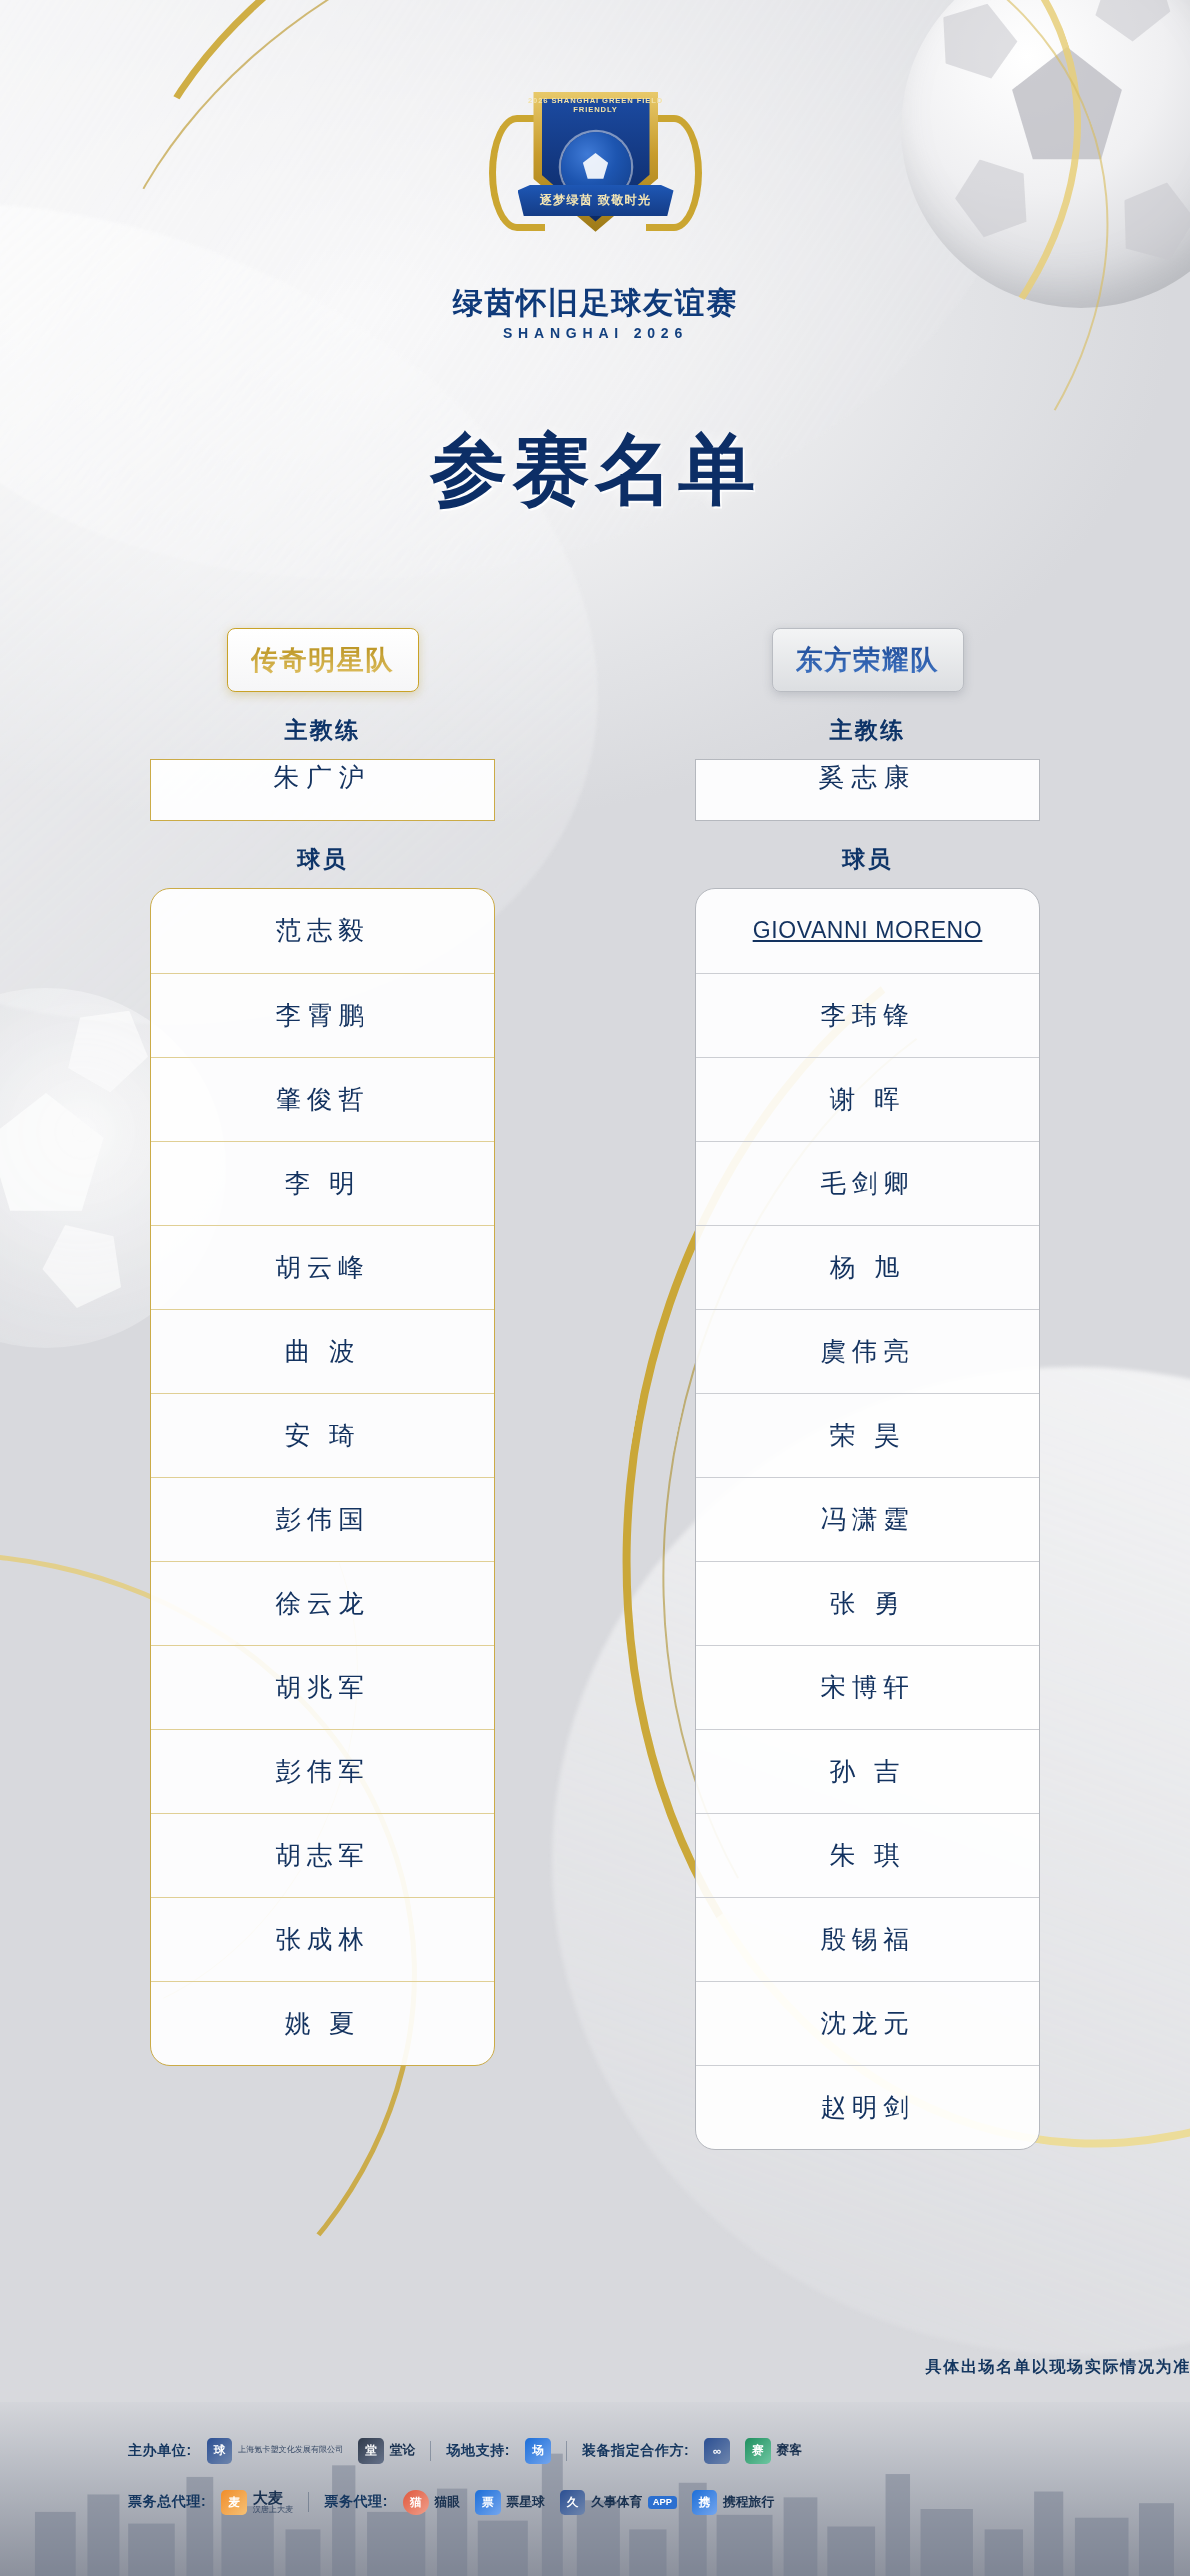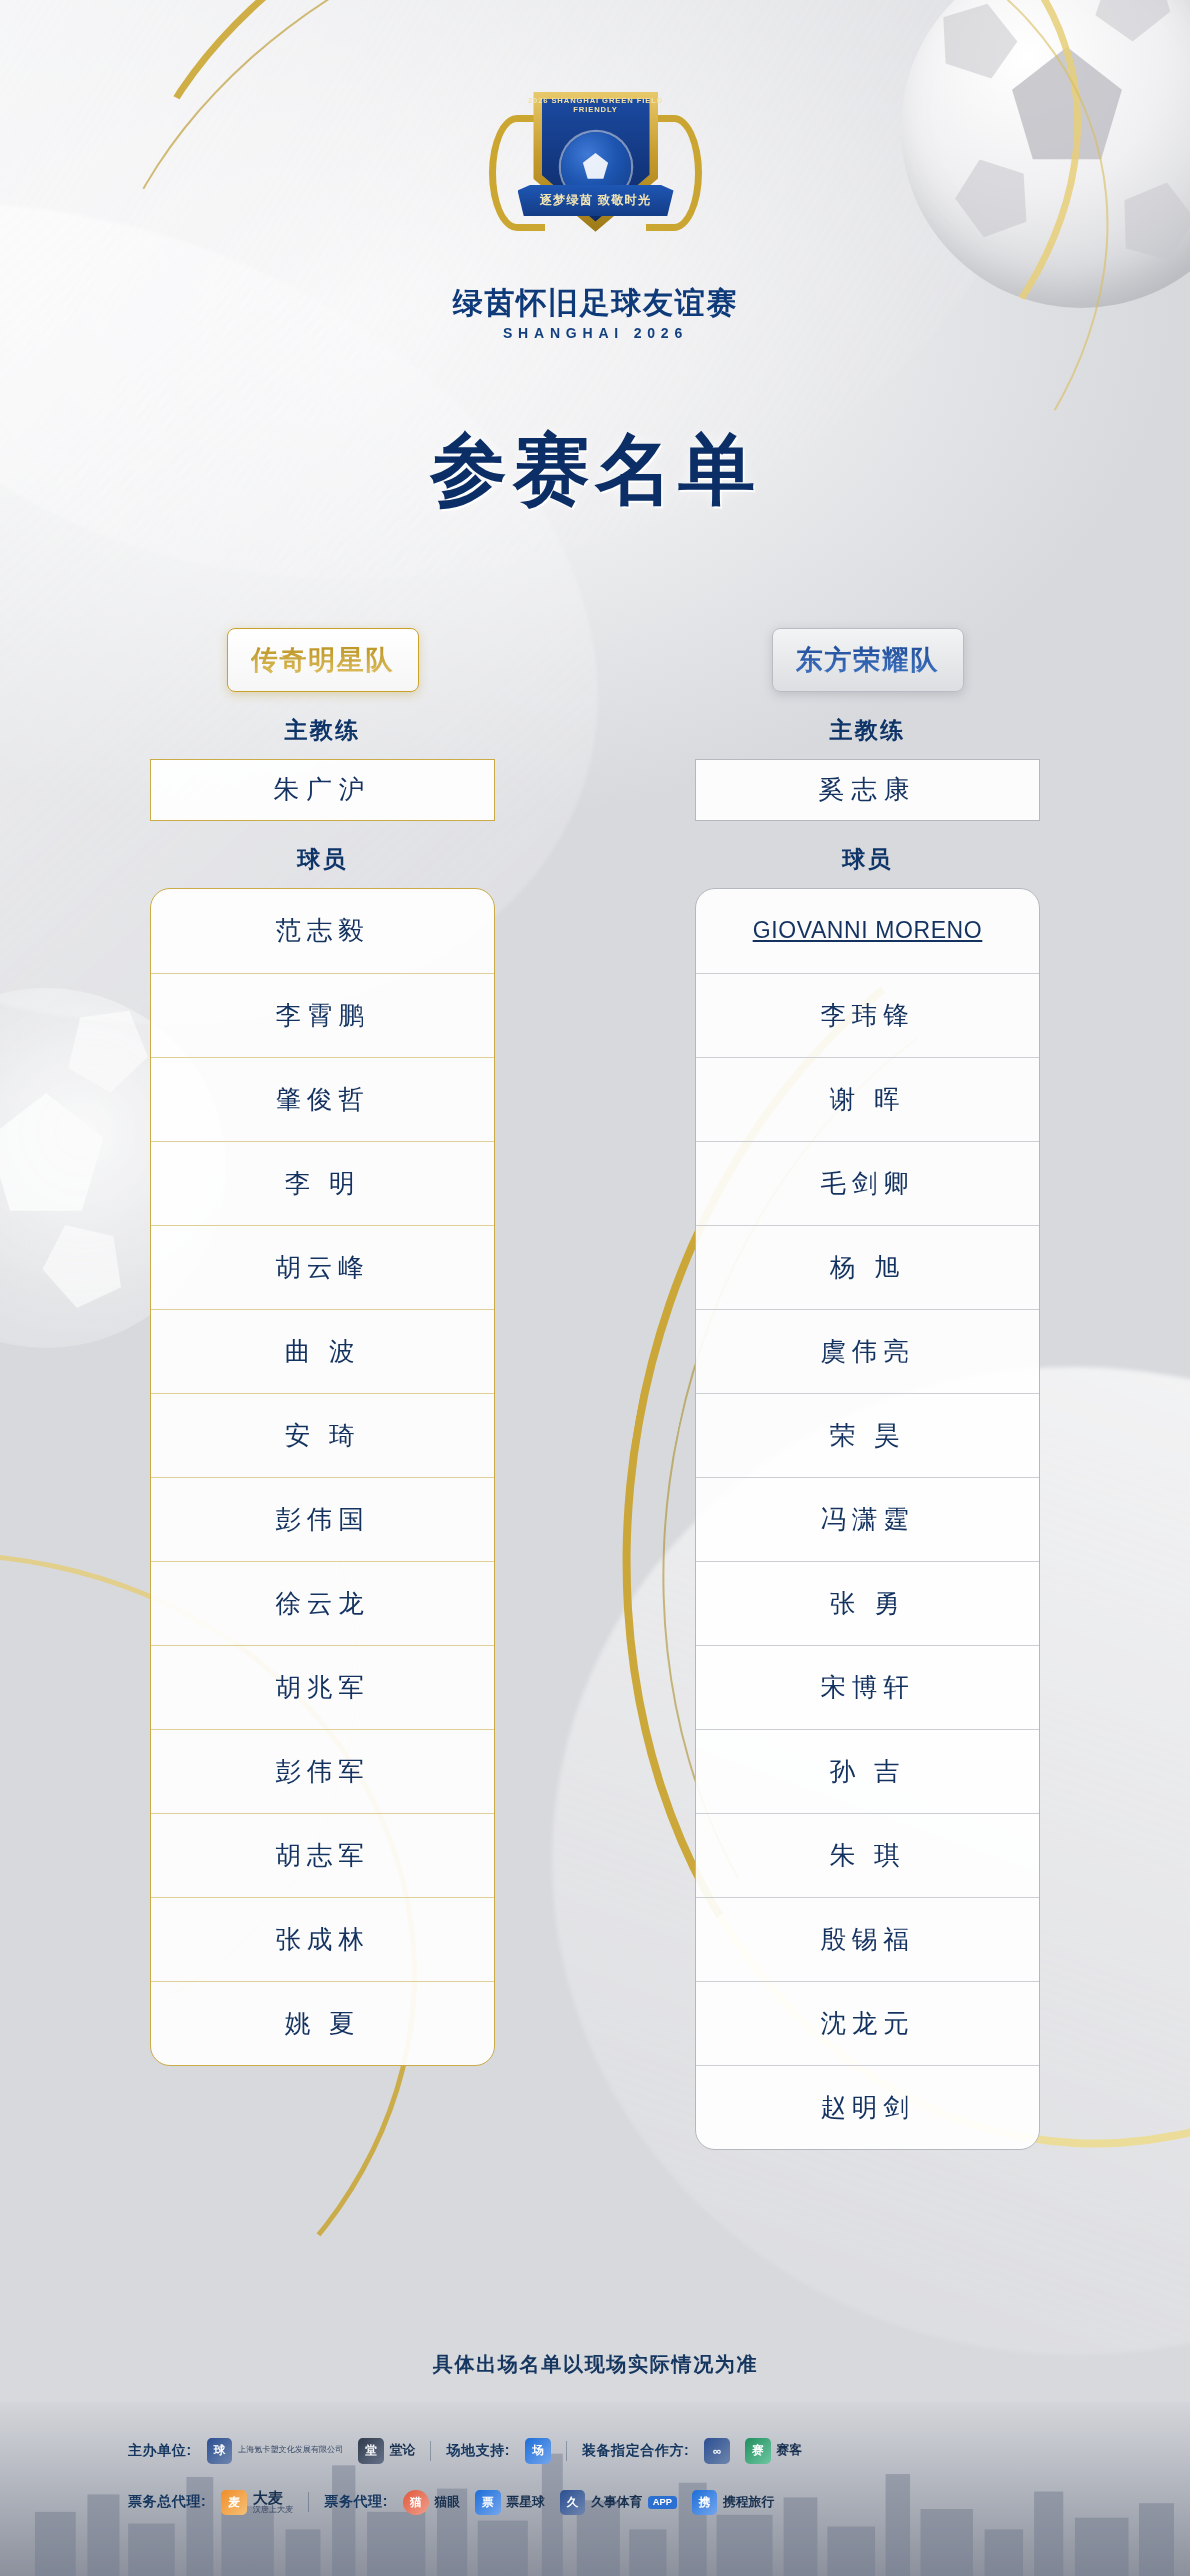--- a/index.html
+++ b/index.html
@@ -300,21 +300,21 @@
   .section-label {
     margin-top: 23px;
     font-size: 23px;
     font-weight: bold;
     color: #0e3468;
     letter-spacing: 2.3px;
   }
   .coach-box {
     margin-top: 12.8px;
     width: 345px; height: 62px;
-    display: flex; align-items: center; justify-content: center;
+    display: flex; align-items: flex-start; justify-content: center;
     background: rgba(255,255,255,0.92);
     font-size: 25.6px; color: #13325f; letter-spacing: 7px;
   }
   .coach-gold { border: 1.2px solid #cbab47; }
   .coach-silver { border: 1.2px solid #b5b8be; }
   .player-list {
     margin-top: 12.8px;
     width: 345px;
     background: rgba(255,255,255,0.92);
     border-radius: 20px;
@@ -328,22 +328,22 @@
     color: #13325f;
     letter-spacing: 5.8px;
   }
   .player-row.latin { letter-spacing: 0.6px; font-size: 23px; text-decoration: underline; }
   .list-gold .player-row + .player-row { border-top: 1.2px solid #e0cf94; }
   .list-silver .player-row + .player-row { border-top: 1.2px solid #ccced3; }
   
   .note {
     position: absolute;
     bottom: 198px; left: 0; right: 0;
-    text-align: center;
-    font-size: 20px;
+    text-align: right;
+    font-size: 16px;
     font-weight: bold;
     color: #14365f;
     letter-spacing: 1.7px;
   }
   
   .footer {
     position: absolute;
     bottom: 0; left: 0;
     width: 1191px; height: 174px;
     background: linear-gradient(180deg, rgba(200,203,210,0.25) 0%, rgba(150,156,168,0.55) 45%, rgba(120,126,140,0.8) 100%);

